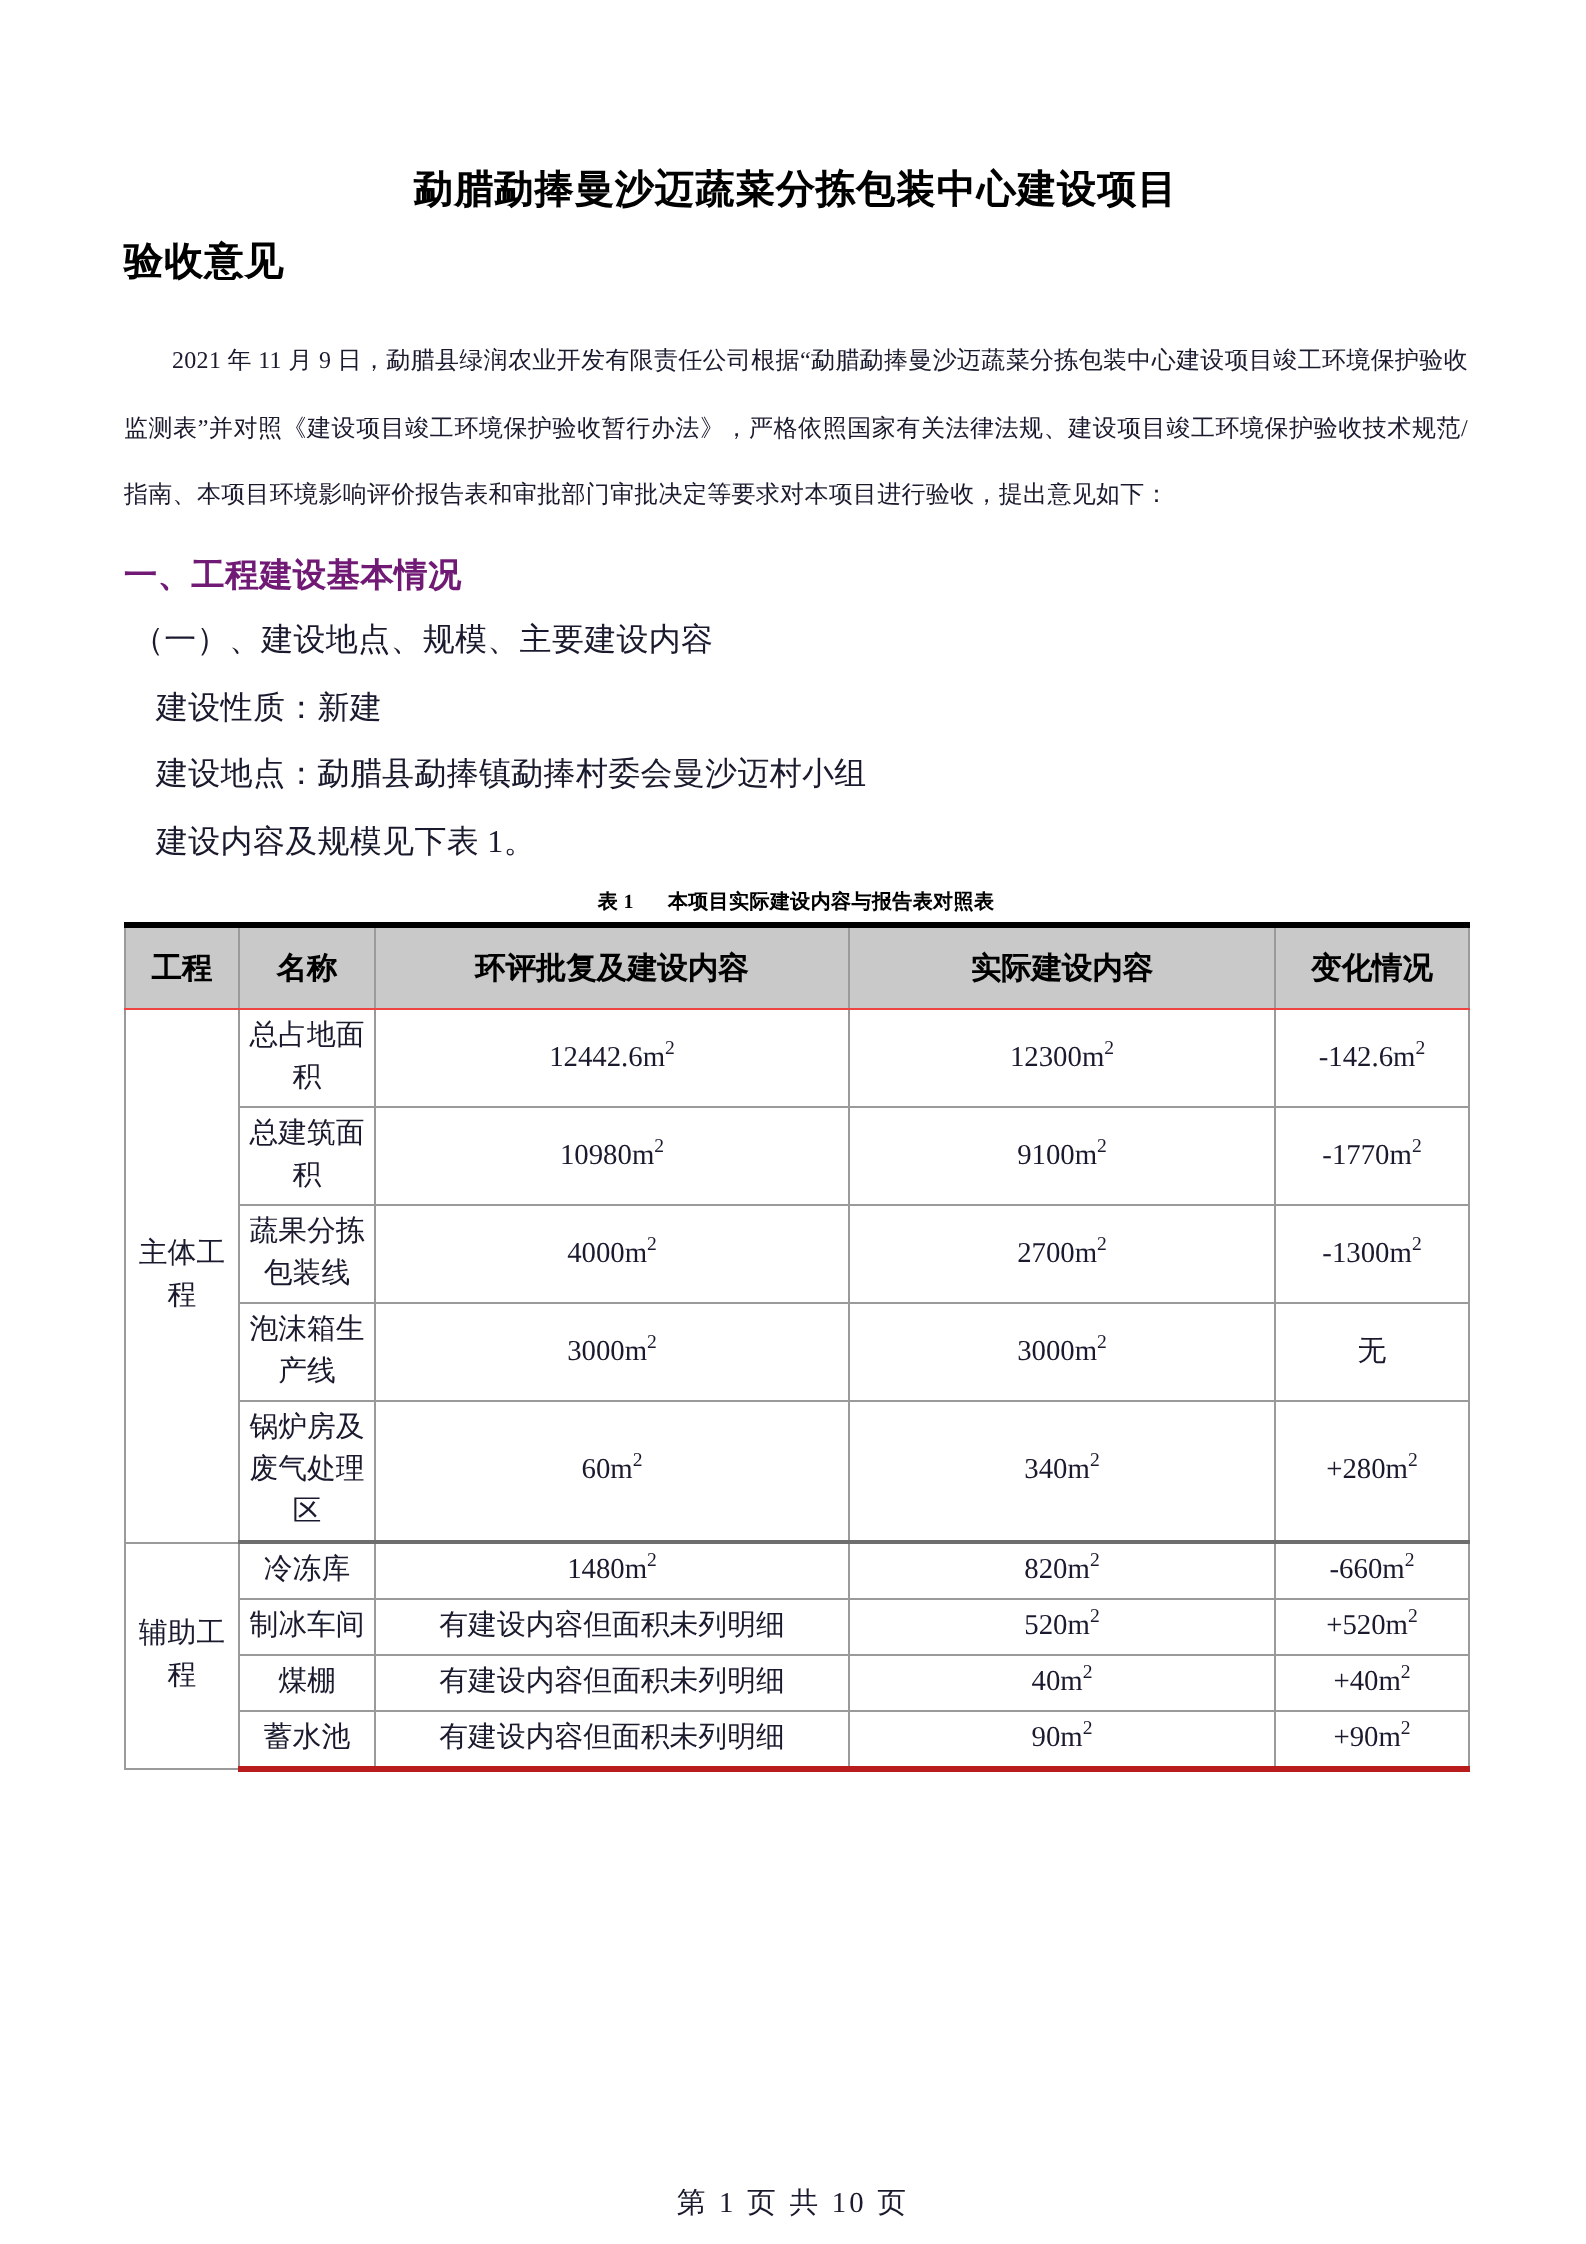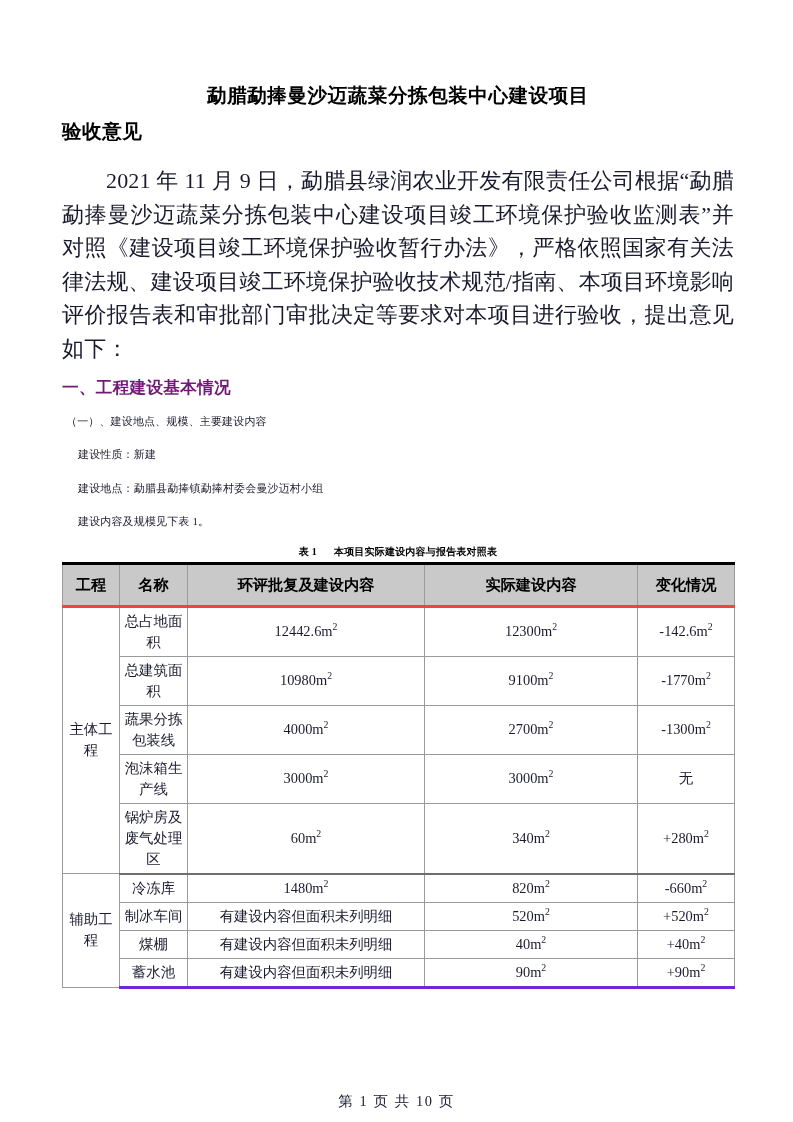--- a/index.html
+++ b/index.html
@@ -47,40 +47,40 @@
     font-size: 19.5px;
     font-weight: bold;
     letter-spacing: 0.6px;
     line-height: 36px;
     margin: 0 0 14px 0;
     color: #000;
   }
 
   
   .para {
-    font-size: 22px;
+    font-size: 12px;
     line-height: 33.5px;
     text-align: justify;
     text-justify: inter-ideograph;
     text-indent: 2em;
     margin: 0;
     letter-spacing: 0.15px;
   }
 
   .heading1 {
     font-size: 16.6px;
     font-weight: bold;
     line-height: 33.5px;
     margin: 6px 0 0 0;
     letter-spacing: 0.3px;
     color: #701a75;
   }
 
   .line {
-    font-size: 11px;
+    font-size: 16px;
     line-height: 33.5px;
     margin: 0;
     letter-spacing: 0.15px;
   }
   .line.indent1 { padding-left: 4px; }
   .line.indent2 { padding-left: 16px; }
 
   
   .table-caption {
     text-align: center;
@@ -109,34 +109,34 @@
     vertical-align: middle;
     font-weight: normal;
   }
   table.data-table thead th {
     background: #c9c9c9;
     font-weight: bold;
     color: #000;
     font-size: 15.2px;
     height: 34px;
     border-top: 3px solid #000;
-    border-bottom: 3px solid #ef4444;
+    border-bottom: 1px solid #ef4444;
   }
   td.group-cell {
     font-weight: bold;
     font-size: 15.2px;
     color: #000;
     border-right: 1px solid #6e6e6e;
   }
   td.name-cell {
     border-right: 1px solid #6e6e6e;
     line-height: 22px;
   }
   tr.group-end td { border-bottom: 2px solid #6e6e6e; }
-  tr.last-row td { border-bottom: 3px solid #6d28d9; }
+  tr.last-row td { border-bottom: 3px solid #b91c1c; }
 
   .c1 { width: 57px; }
   .c2 { width: 68px; }
   .c3 { width: 237px; }
   .c4 { width: 213px; }
   .c5 { width: 97px; }
 
   sup { font-size: 0.68em; vertical-align: super; line-height: 0; }
 
   

